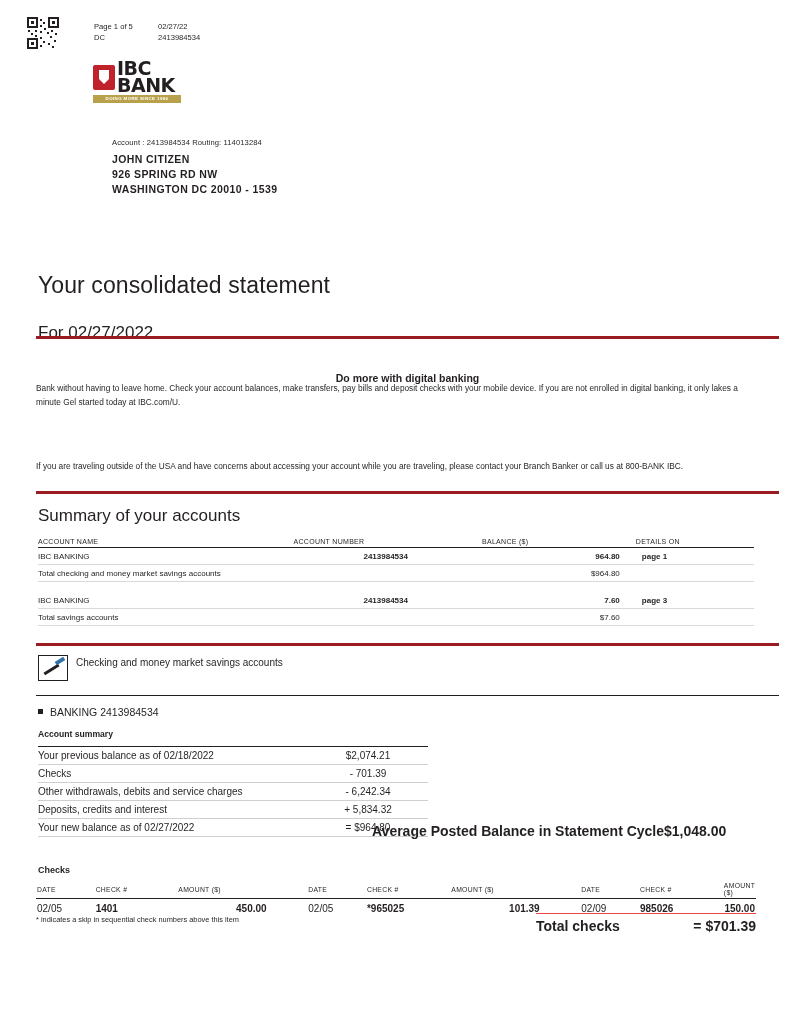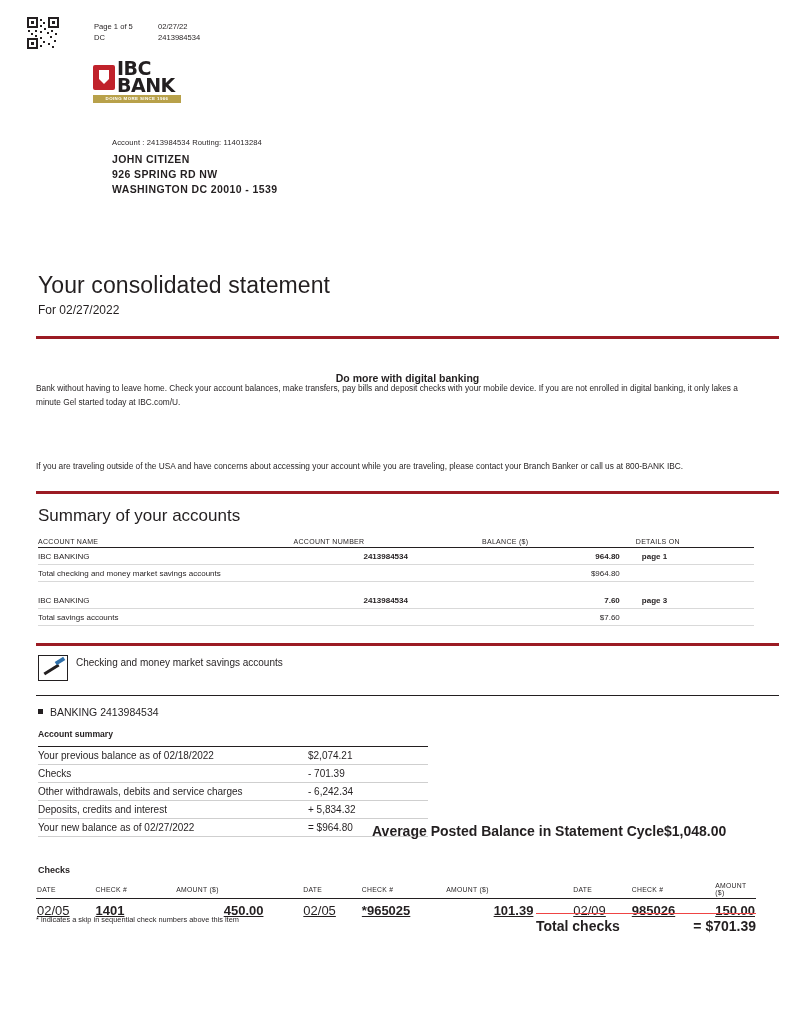--- a/index.html
+++ b/index.html
@@ -130,22 +130,22 @@
     top: 272px;
   }
   .title-block h1 {
     margin: 0;
     font-size: 23px;
     font-weight: normal;
     color: #231f20;
     letter-spacing: 0.1px;
   }
   .title-block .sub {
-    margin-top: 4px;
-    font-size: 12px;
+    margin-top: 24px;
+    font-size: 17px;
     color: #231f20;
   }
 
   .contact {
     position: absolute;
     left: 474px;
     top: 278px;
     width: 280px;
   }
   .contact h2 {
@@ -322,21 +322,21 @@
     top: 746px;
     width: 390px;
     border-collapse: collapse;
     font-size: 10px;
     color: #231f20;
   }
   table.sumtbl td {
     padding: 3px 0 3px 0;
     border-bottom: 1px solid #cfcfcf;
   }
-  table.sumtbl td.val { text-align: left; width: 120px; }
+  table.sumtbl td.val { text-align: center; width: 120px; }
   table.sumtbl tr:first-child td { border-top: 1px solid #231f20; }
 
   .avg-row {
     position: absolute;
     left: 372px;
     top: 823px;
     width: 382px;
     font-size: 14px;
     font-weight: bold;
     color: #231f20;
@@ -366,22 +366,21 @@
     font-size: 6.8px;
     font-weight: normal;
     letter-spacing: 0.3px;
     padding-bottom: 2px;
     border-bottom: 1px solid #231f20;
     text-align: left;
   }
   table.checks td {
     padding-top: 4px;
     font-weight: bold;
-    font-size: 13px;
-    text-decoration: underline;
+    font-size: 10px;
   }
   table.checks td.date { font-weight: normal; }
   .skipnote {
     position: absolute;
     left: 36px;
     top: 915px;
     font-size: 7.4px;
     color: #231f20;
   }
   .total-checks {

